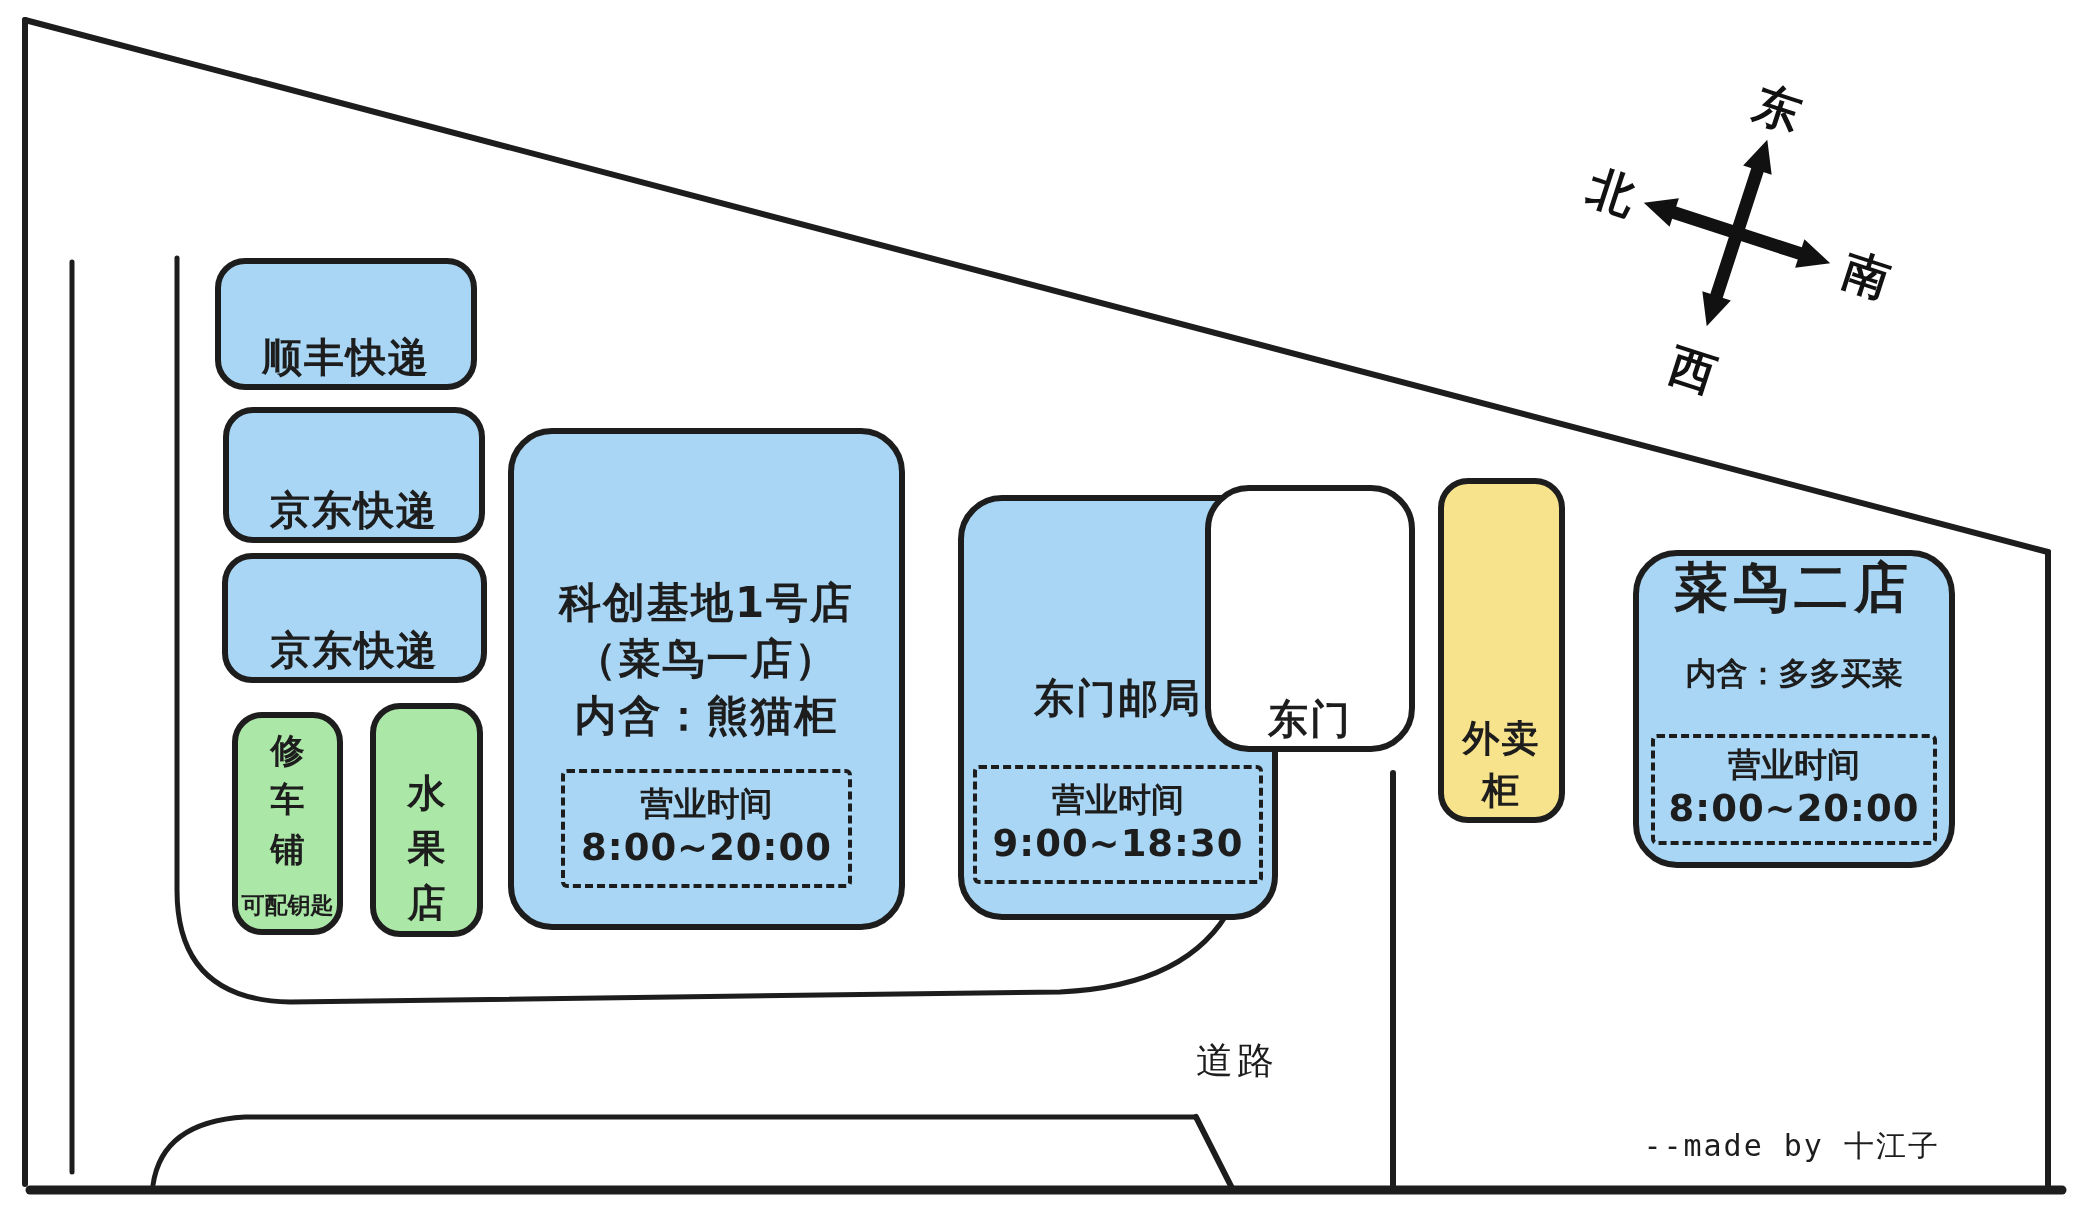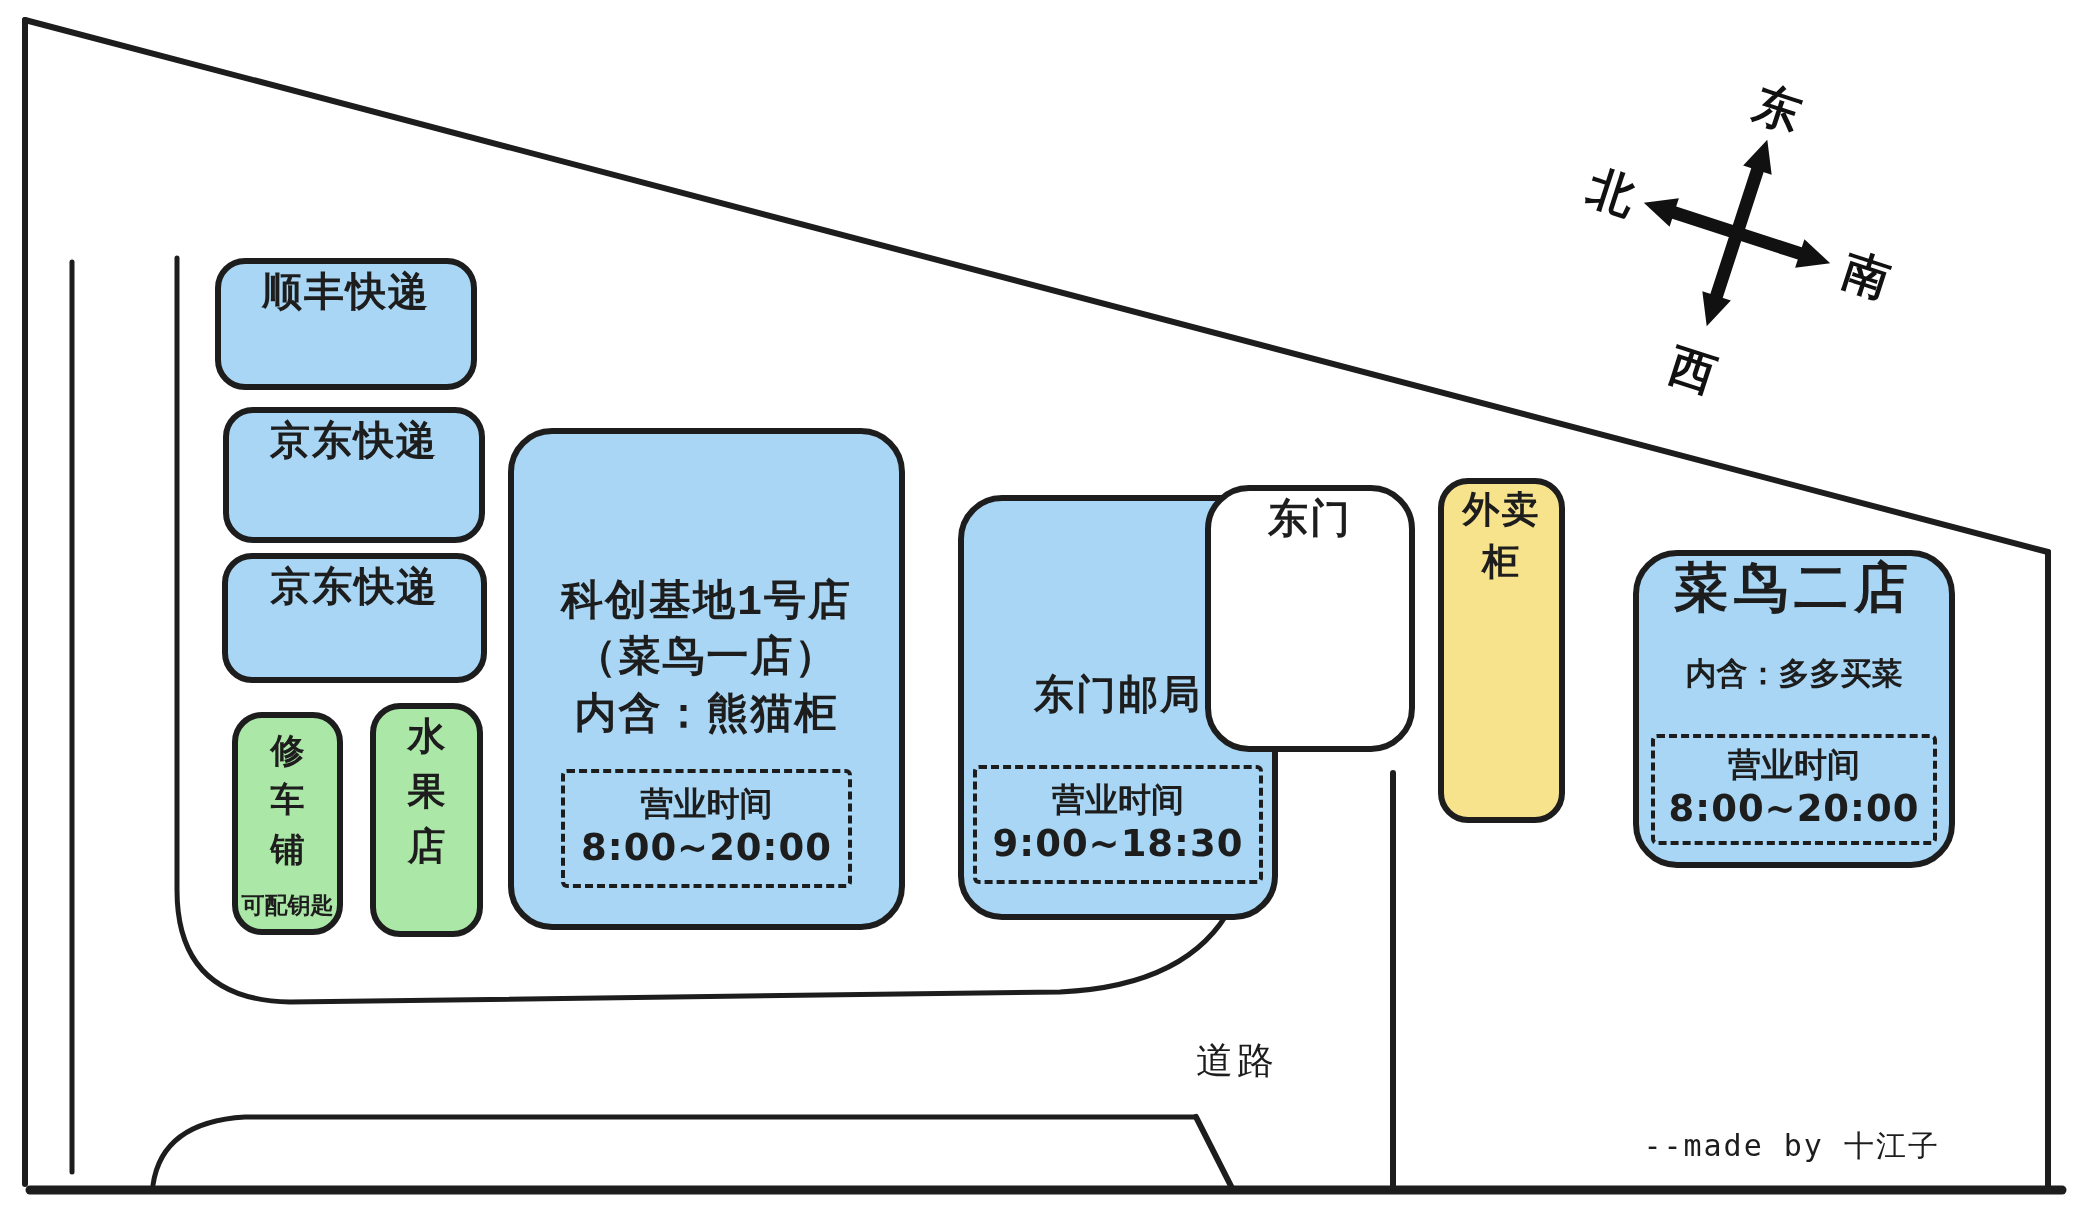--- a/index.html
+++ b/index.html
@@ -10,34 +10,34 @@
     font-family:"DejaVu Sans",sans-serif;
     color:#1d1d1d;
     overflow:hidden;
   }
   .lines{position:absolute;left:0;top:0;width:2076px;height:1213px;}
   .box{
     position:absolute;
     box-sizing:border-box;
     border:6px solid #1d1d1d;
     display:flex;flex-direction:column;
-    align-items:center;justify-content:flex-start;
+    align-items:center;justify-content:flex-end;
     text-align:center;
     line-height:1.35;
   }
   .blue{background:#a8d6f4;}
   .green{background:#abe7a6;}
   .yellow{background:#f8e38d;}
   .white{background:#ffffff;}
   .r-small{border-radius:30px;}
   .r-big{border-radius:44px;}
   .lbl{font-size:40px;font-weight:600;letter-spacing:2px;}
   .lbl-vert{font-size:38px;font-weight:600;width:44px;line-height:1.45;word-break:break-all;}
   .note{font-size:23px;font-weight:600;margin-top:16px;}
-  .big-title{font-size:42px;font-weight:600;letter-spacing:2px;line-height:1.35;font-family:Liberation Mono, monospace;}
+  .big-title{font-size:42px;font-weight:600;letter-spacing:2px;line-height:1.35;}
   .cainiao-title{font-size:54px;font-weight:700;letter-spacing:6px;line-height:1.2;}
   .contains{font-size:31px;font-weight:600;margin-top:10px;}
   .hours-box{
     box-sizing:border-box;
     border:4px dashed #1d1d1d;
     border-radius:6px;
     padding:10px 16px 12px 16px;
     margin-top:24px;
     font-weight:600;
   }

